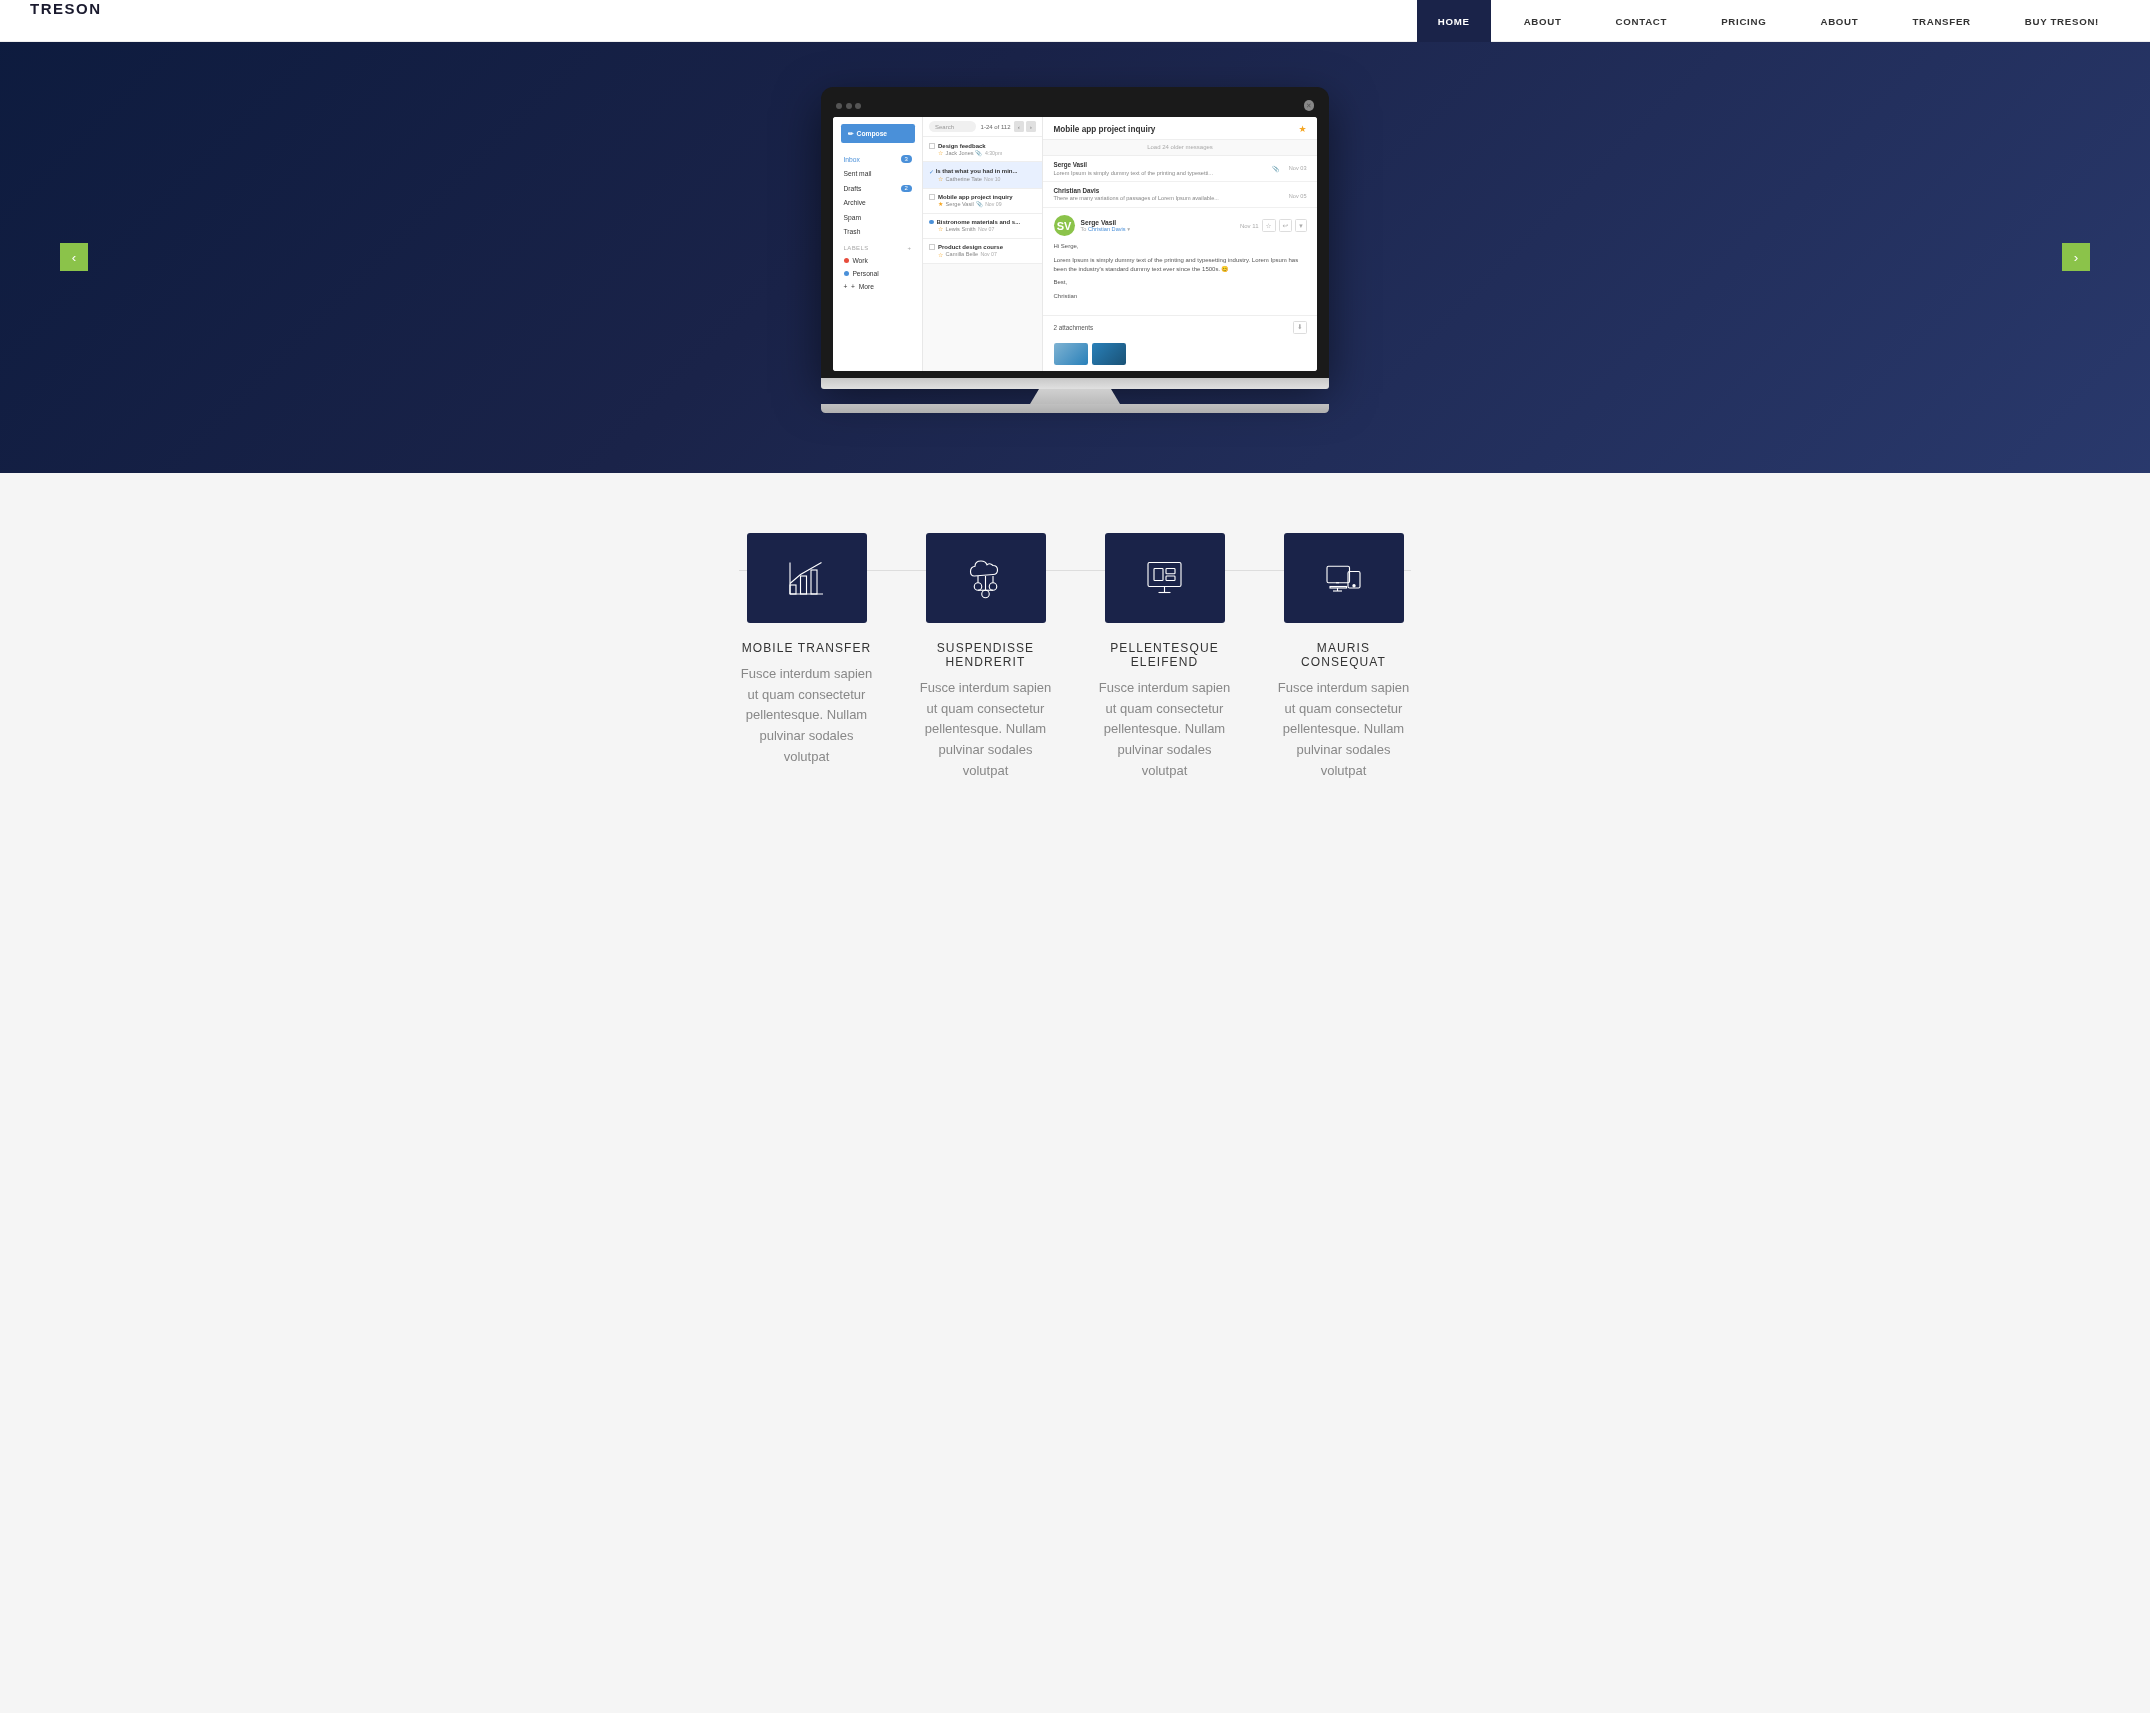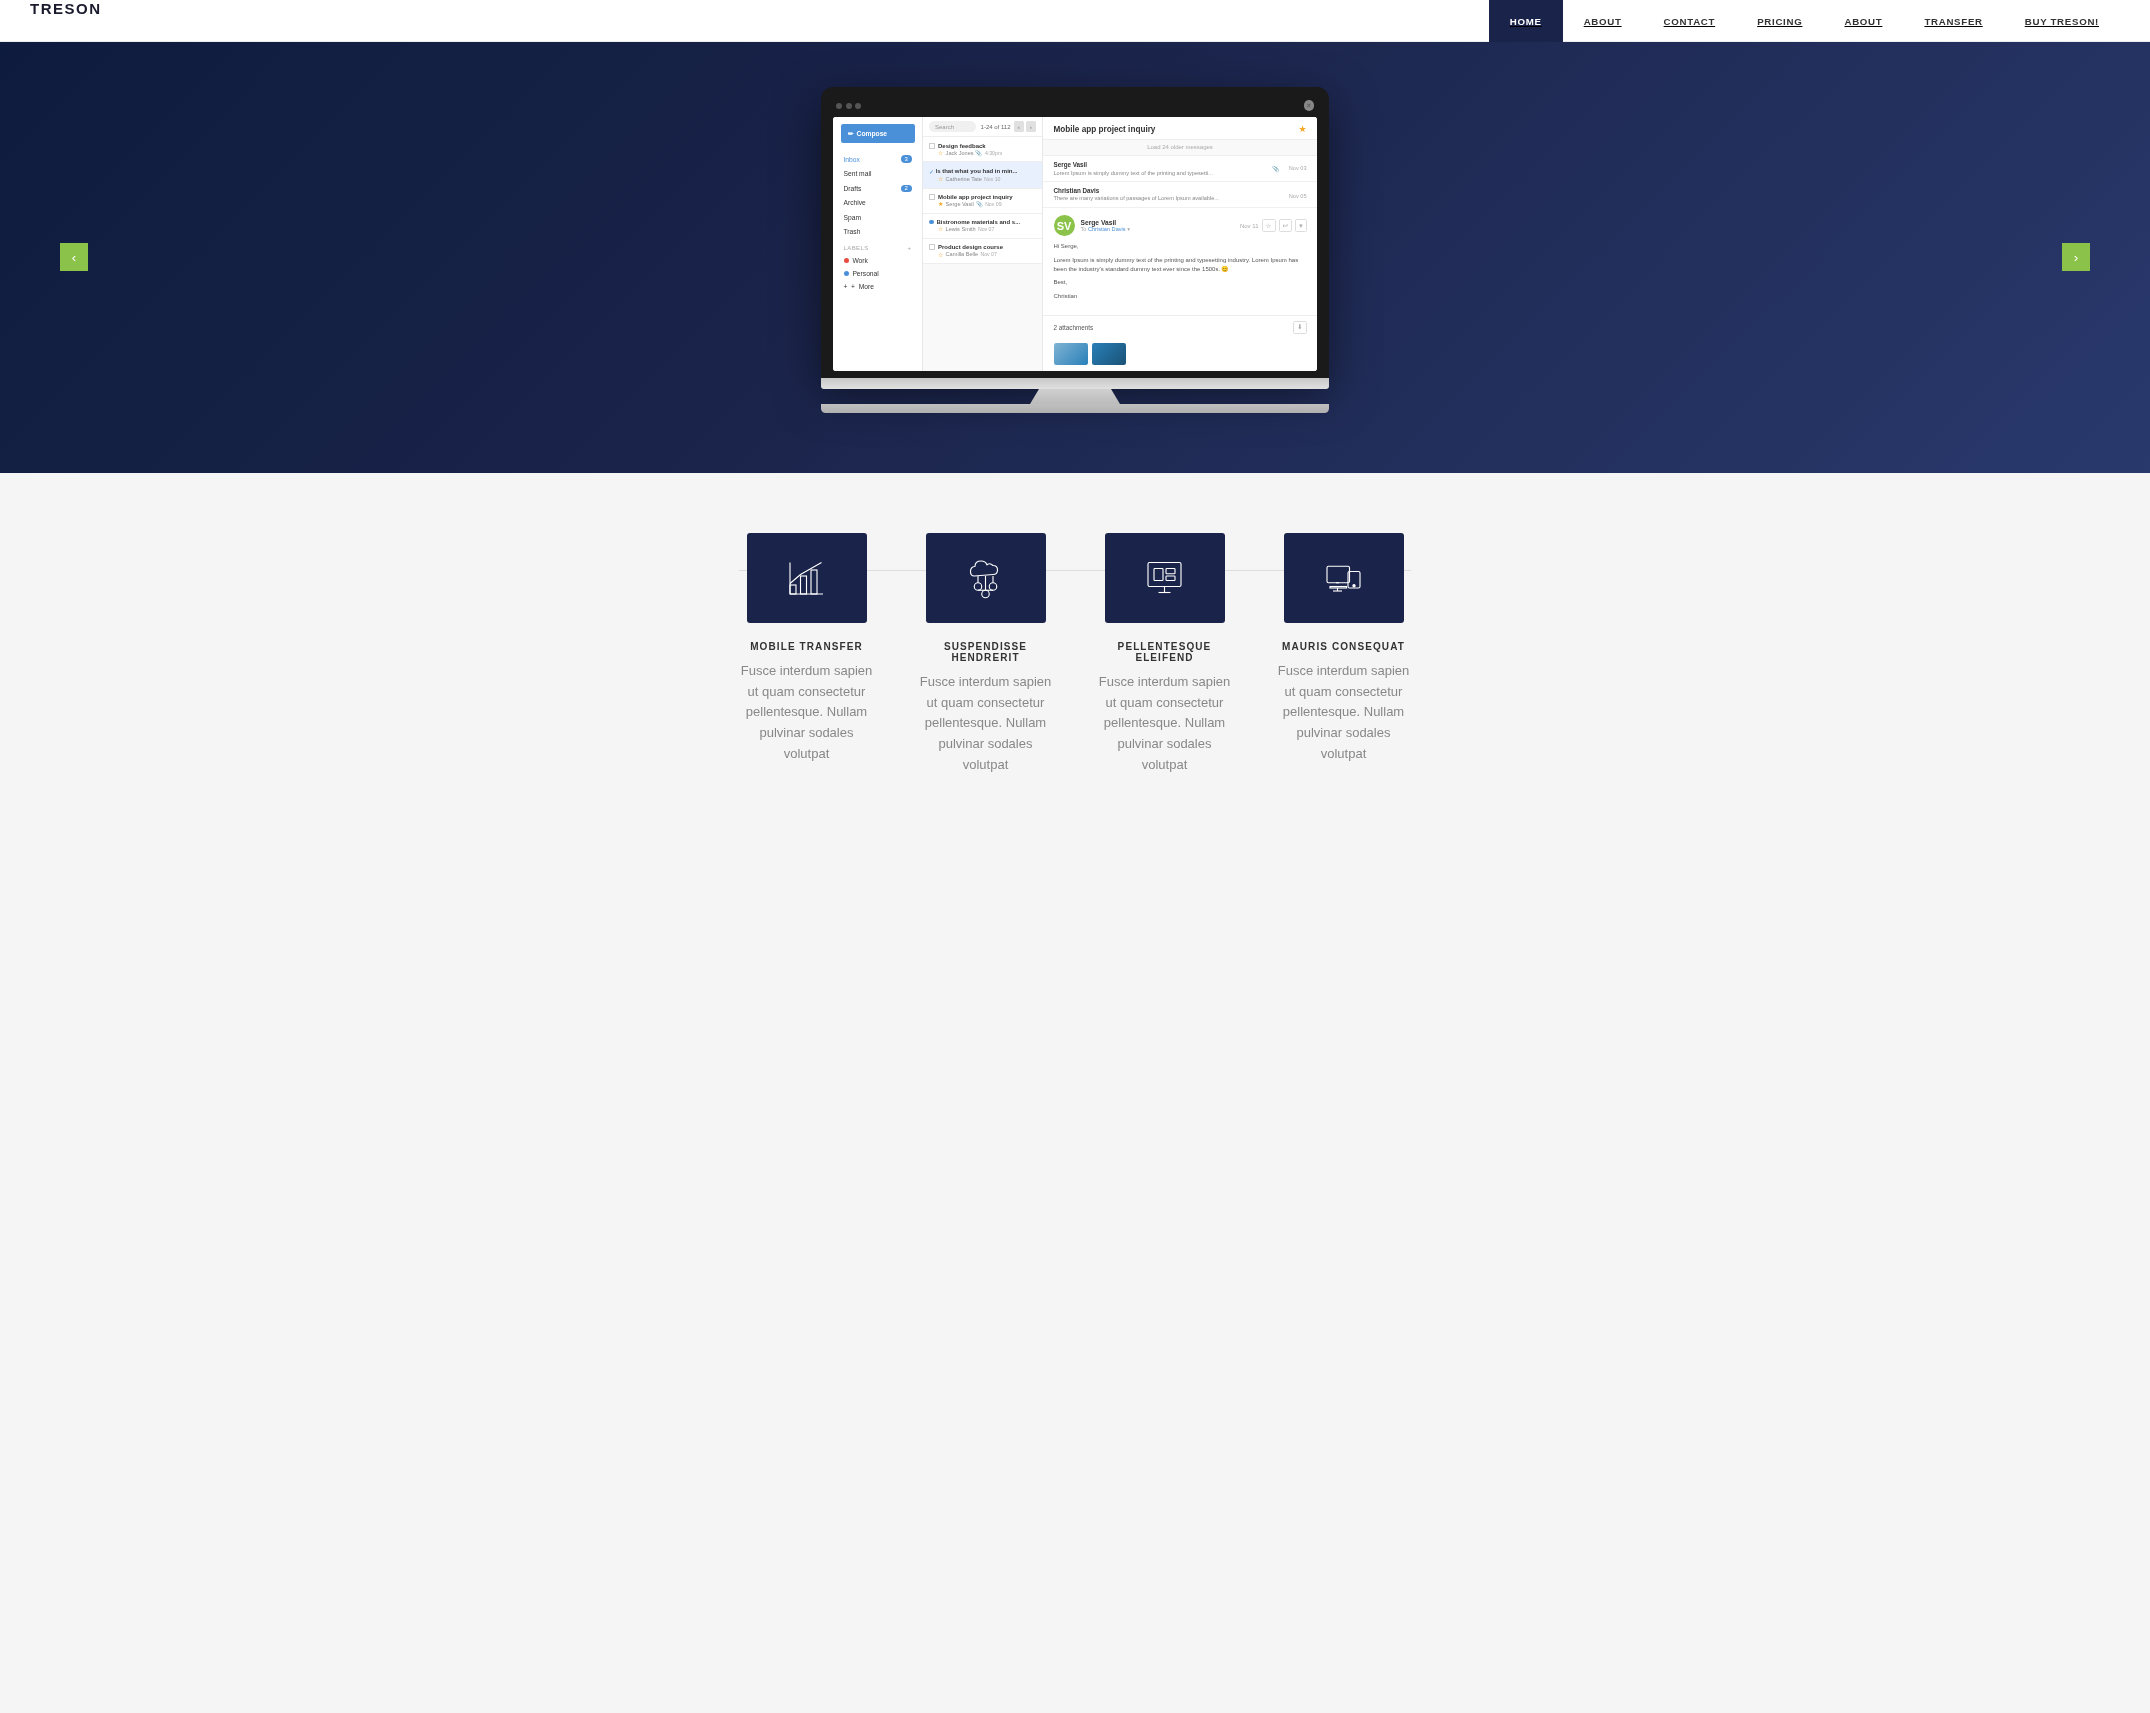--- a/index.html
+++ b/index.html
@@ -17,22 +17,21 @@
     .logo {
       font-size: 15px;
       font-weight: 900;
       color: #1a1a2e;
       letter-spacing: 1.5px;
       margin-right: auto;
     }
     .nav {
       display: flex;
       align-items: center;
-      gap: 0;
-      text-decoration: underline;
+      gap: 12px;
     }
     .nav-item {
       padding: 0 21px;
       height: 42px;
       display: flex;
       align-items: center;
       font-size: 9.7px;
       font-weight: 600;
       color: #333;
       cursor: pointer;
@@ -484,22 +483,22 @@
       align-items: center;
       justify-content: center;
       margin-bottom: 18px;
       position: relative;
       z-index: 2;
     }
     .feature-icon-svg {
       width: 45px; height: 45px;
     }
     .feature-title {
-      font-size: 10px;
-      font-weight: 700;
+      font-size: 12px;
+      font-weight: 400;
       color: #333;
       letter-spacing: 1.1px;
       margin-bottom: 9px;
       text-transform: uppercase;
     }
     .feature-desc {
       font-size: 13px;
       color: #888;
       line-height: 1.6;
     }

